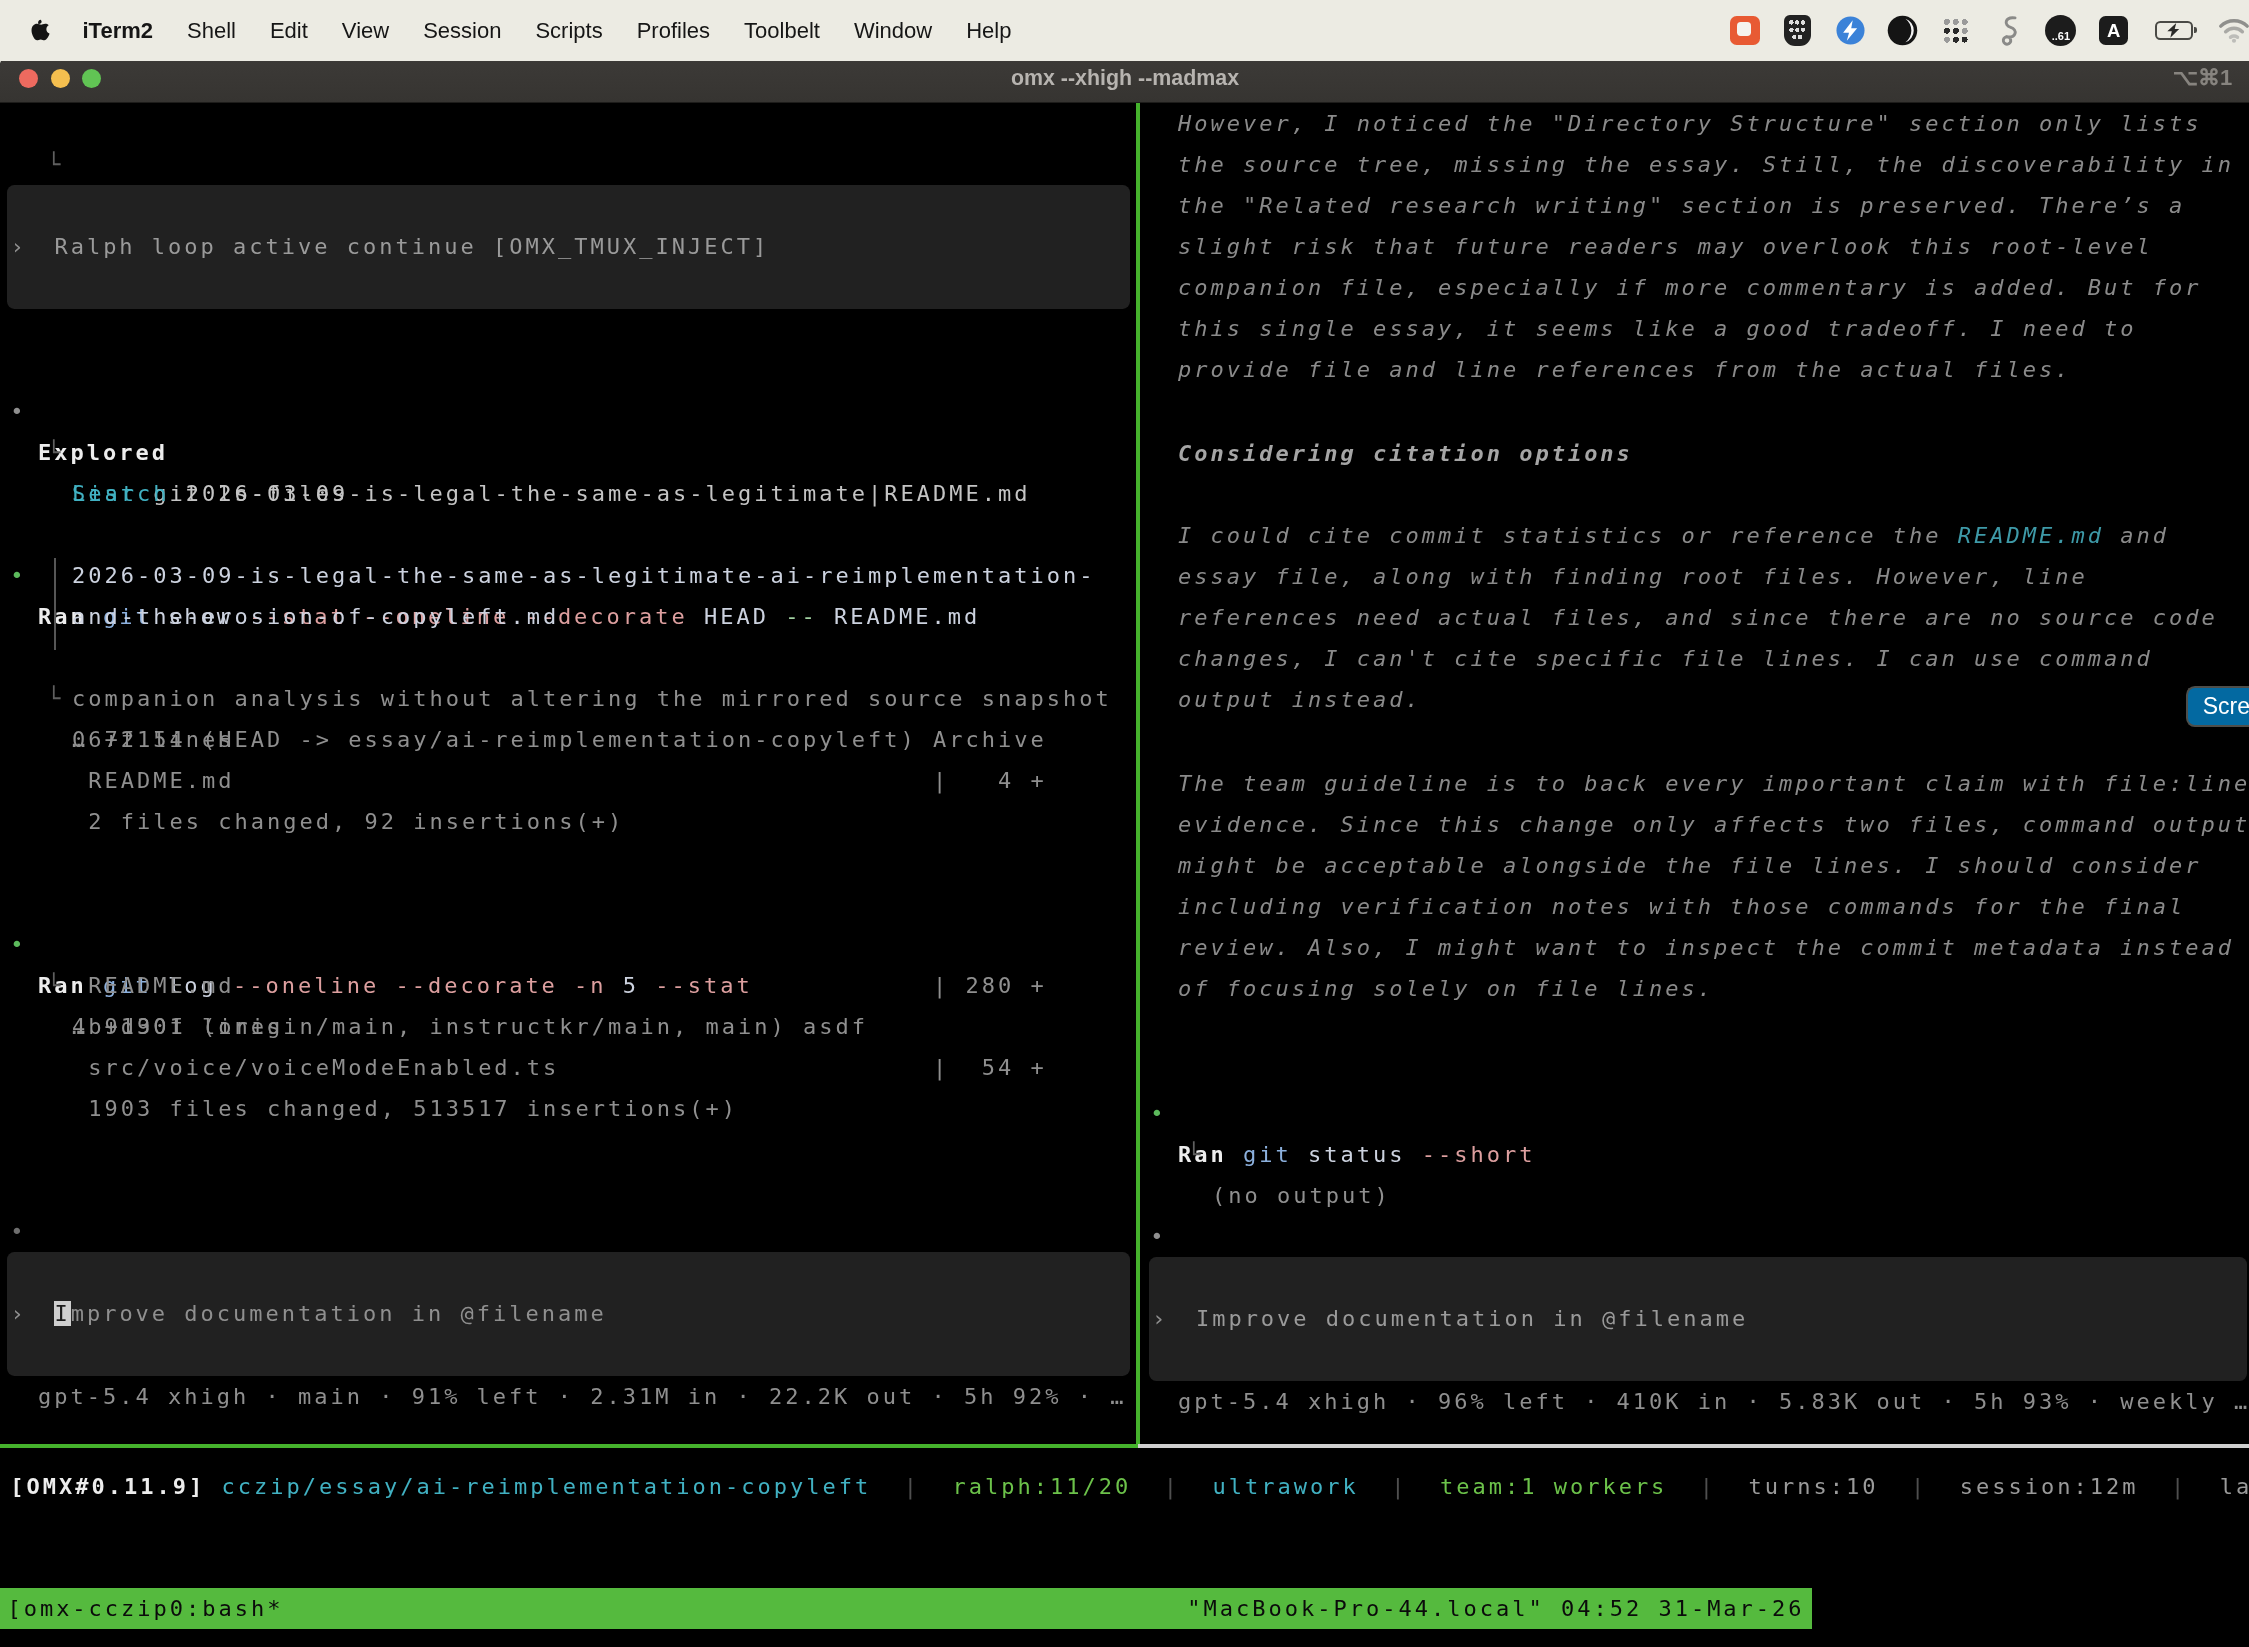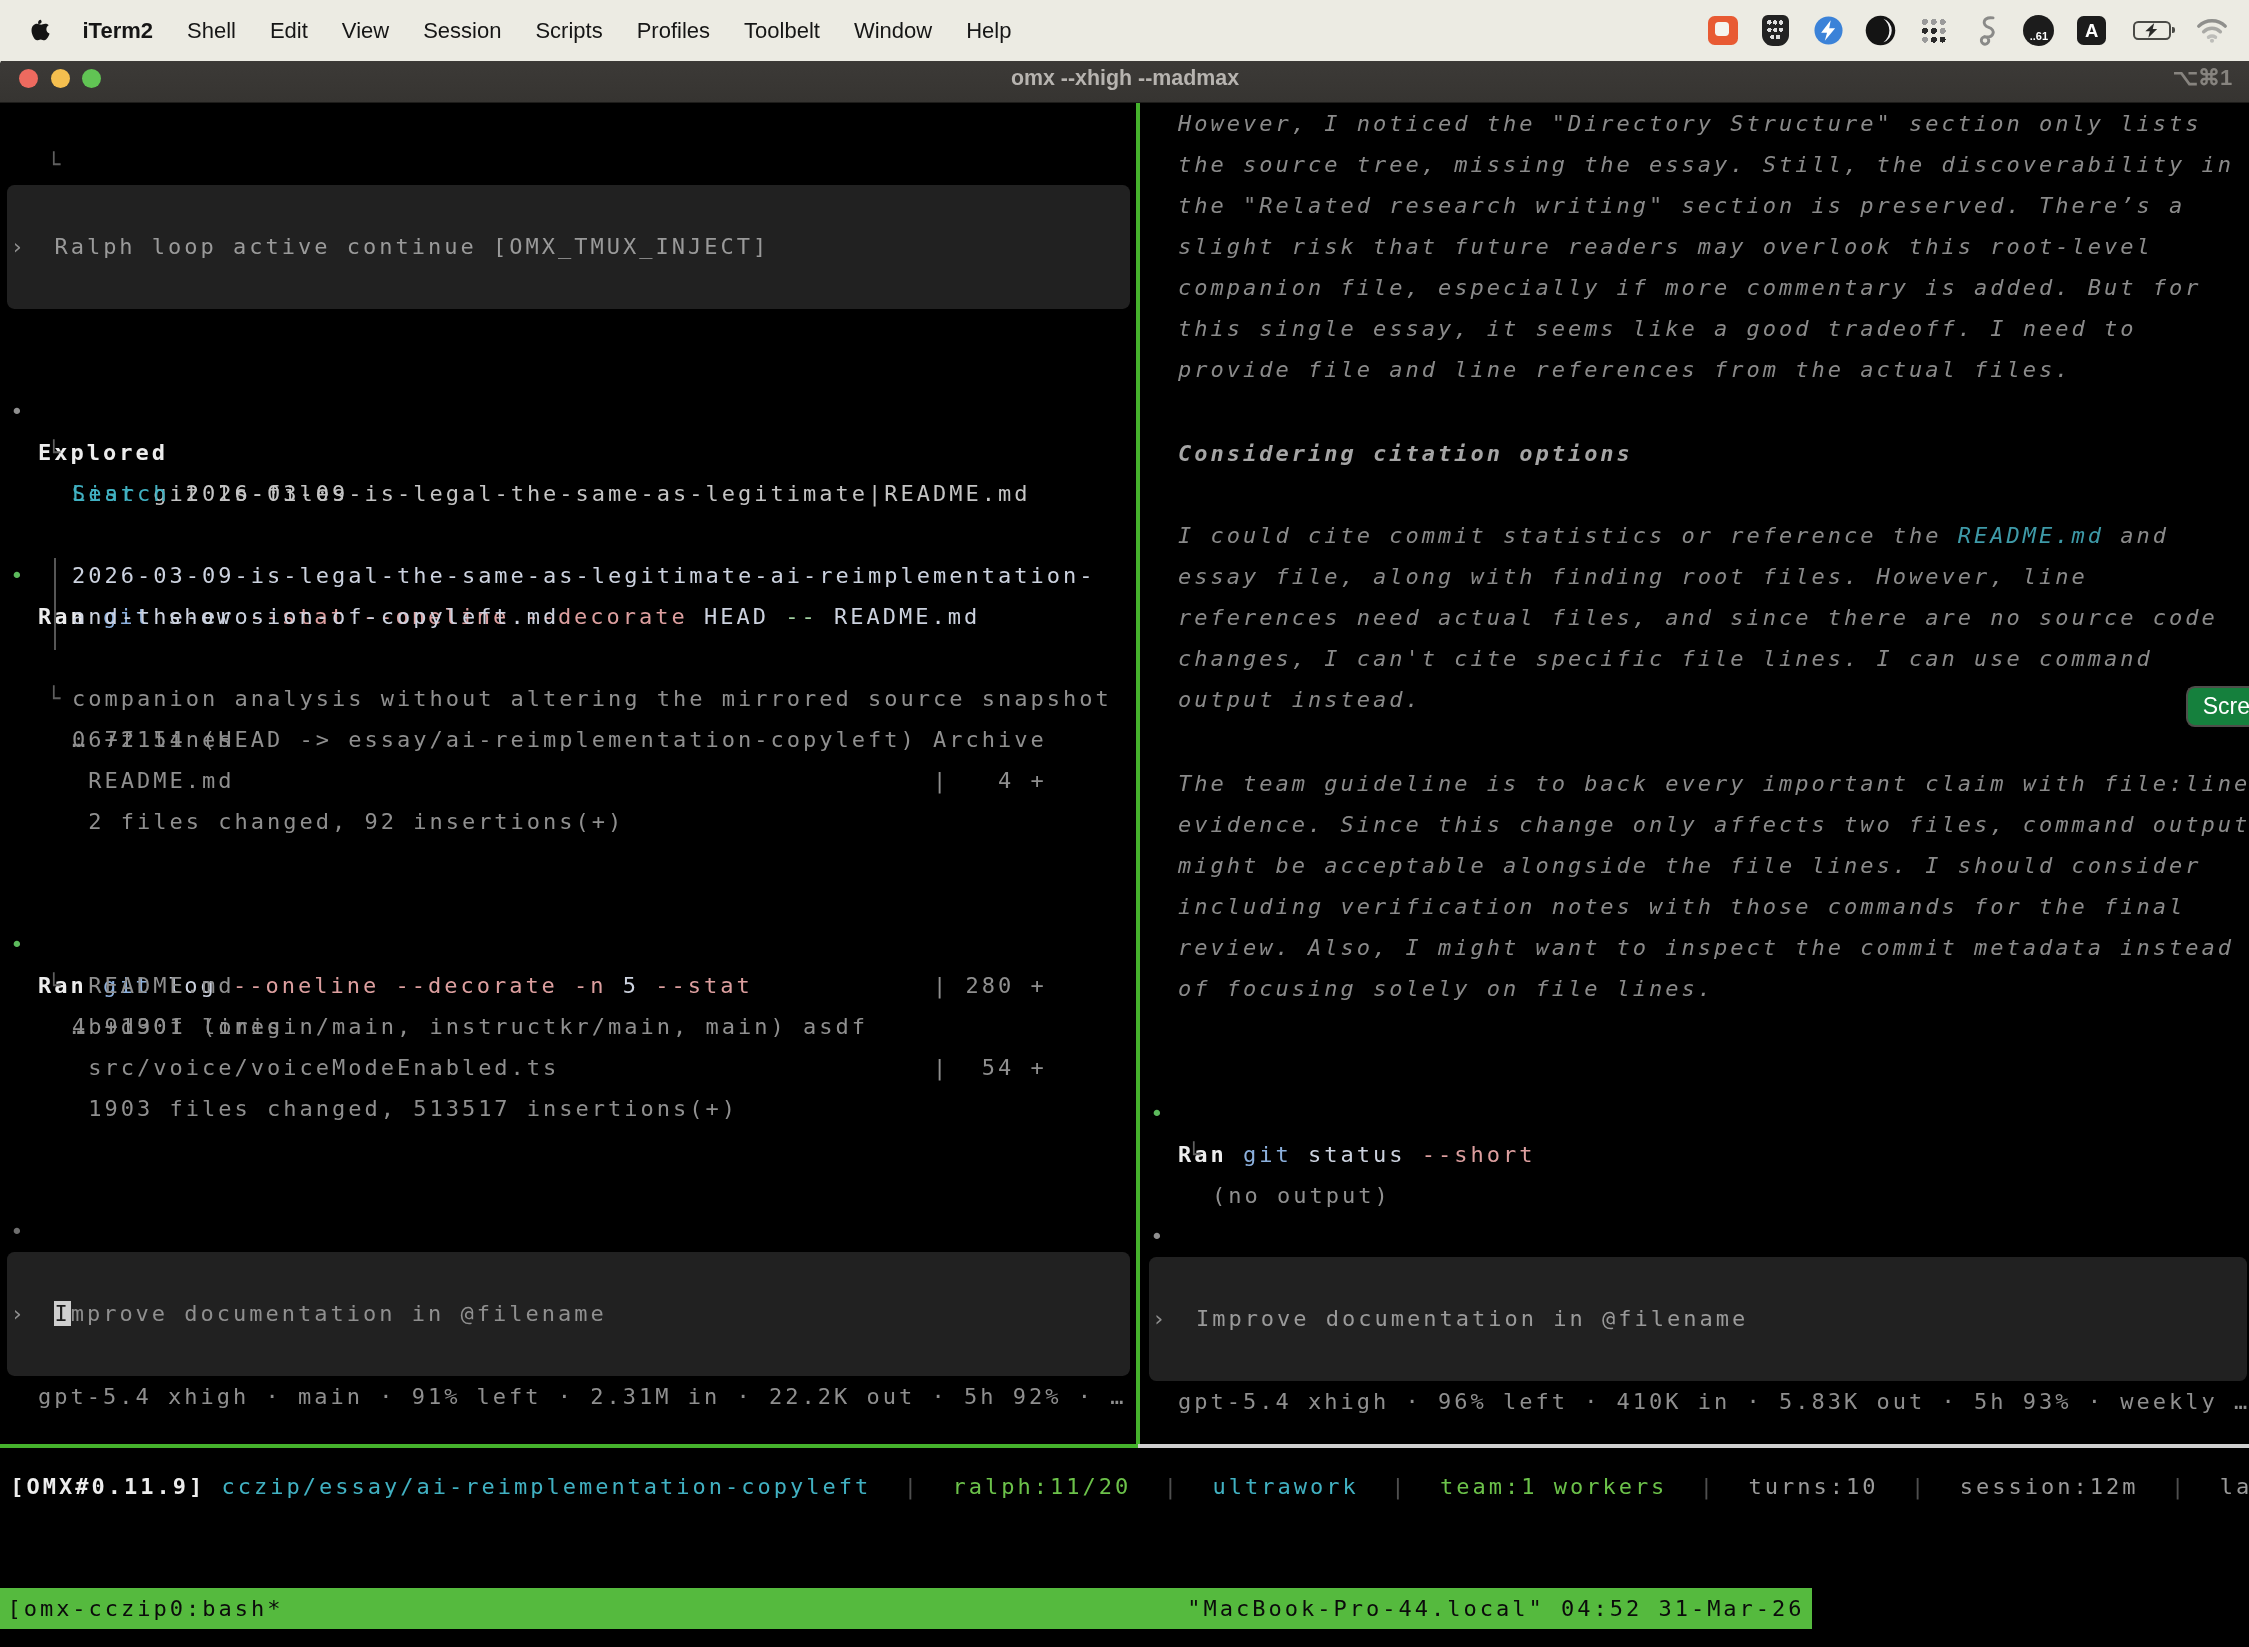--- a/index.html
+++ b/index.html
@@ -6,21 +6,21 @@
   html,body { width:2250px; height:1648px; background:#000; overflow:hidden;
               font-family:"Liberation Sans", sans-serif; }
 
   
   #menubar { position:absolute; top:0; left:0; width:2250px; height:61px;
              background:#ecebe3; display:flex; align-items:center; z-index:5; }
   #menubar .apple { margin-left:28px; width:25px; height:29.5px; }
   #menubar ul { list-style:none; display:flex; margin-left:29.5px; }
   #menubar li { font-size:22px; color:#161616; margin-right:34px; white-space:nowrap; }
   #menubar li.first { font-weight:bold; }
-  #menu-status { margin-left:auto; display:flex; align-items:center; gap:20.7px; padding-right:22px; }
+  #menu-status { margin-left:auto; display:flex; align-items:center; gap:20.7px; }
   .mi { width:32px; height:32px; display:flex; align-items:center; justify-content:center; }
   .chat-bub { width:29.5px; height:29.5px; background:#e85a33; border-radius:6.6px; position:relative; }
   .chat-bub::after { content:""; position:absolute; left:6.6px; top:5.9px; width:14.8px; height:14.8px;
                      background:#f5f4ef; border-radius:3.7px; }
   .chat-bub::before { content:""; position:absolute; left:5.9px; bottom:-4.4px; border:5.9px solid transparent;
                       border-top-color:#e85a33; }
   .shield { width:26.6px; height:31px; background:#222; border-radius:5.9px 5.9px 11px 11px;
             background-image:
               radial-gradient(circle 2.2px at 7.4px 7.4px,#ddd 2.2px,transparent 2.2px),
               radial-gradient(circle 2.2px at 13.3px 7.4px,#ddd 2.2px,transparent 2.2px),
@@ -105,21 +105,21 @@
   .omx-gry { color:#9a9a9a; }
   .omx-grn { color:#6cc24a; }
 
   
   #tmuxbar { position:absolute; top:1535px; left:0; width:1812px; height:41px; background:#55ba3e;
              color:#0b0b0b; display:flex; justify-content:space-between; padding:0 7.4px; }
   #tmuxbar .seg { line-height:41px; white-space:pre; }
 
   
   #scre { position:absolute; top:633px; right:0; height:41px; min-width:61px;
-          background:#15803d; border:2.2px solid #4e4e4a; border-right:none;
+          background:#0369a1; border:2.2px solid #4e4e4a; border-right:none;
           border-radius:8.9px 0 0 8.9px; color:#fff; font-size:23px;
           font-family:"Liberation Sans",sans-serif; line-height:37px; padding-left:14.8px; z-index:4; }
 </style>
 </head>
 <body>
 
 <div id="menubar">
   <svg class="apple" viewBox="0 0 34 40">
     <path fill="#141414" d="M23.5 10.5c-2.6 0-4.4 1.4-5.7 1.4-1.3 0-3.3-1.3-5.6-1.3-3.7 0-7.4 3.1-7.4 9 0 5.9 4.4 13.4 7.5 13.4 1.5 0 2.9-1.2 5-1.2 2.1 0 3.1 1.2 5 1.2 3.1 0 6.9-7.1 6.9-9.3-3.1-1.4-4.2-3.4-4.2-5.9 0-2.6 1.6-4.4 3.2-5.3-1.3-1.5-3.2-2-4.7-2z"></path>
     <path fill="#141414" d="M21.5 3.5c.4-2-1.3-3.5-1.3-3.5s-2.3.4-3.2 2.3c-.8 1.6.3 3.6.3 3.6s2.8.2 4.2-2.4z" transform="translate(-3,5)"></path>

